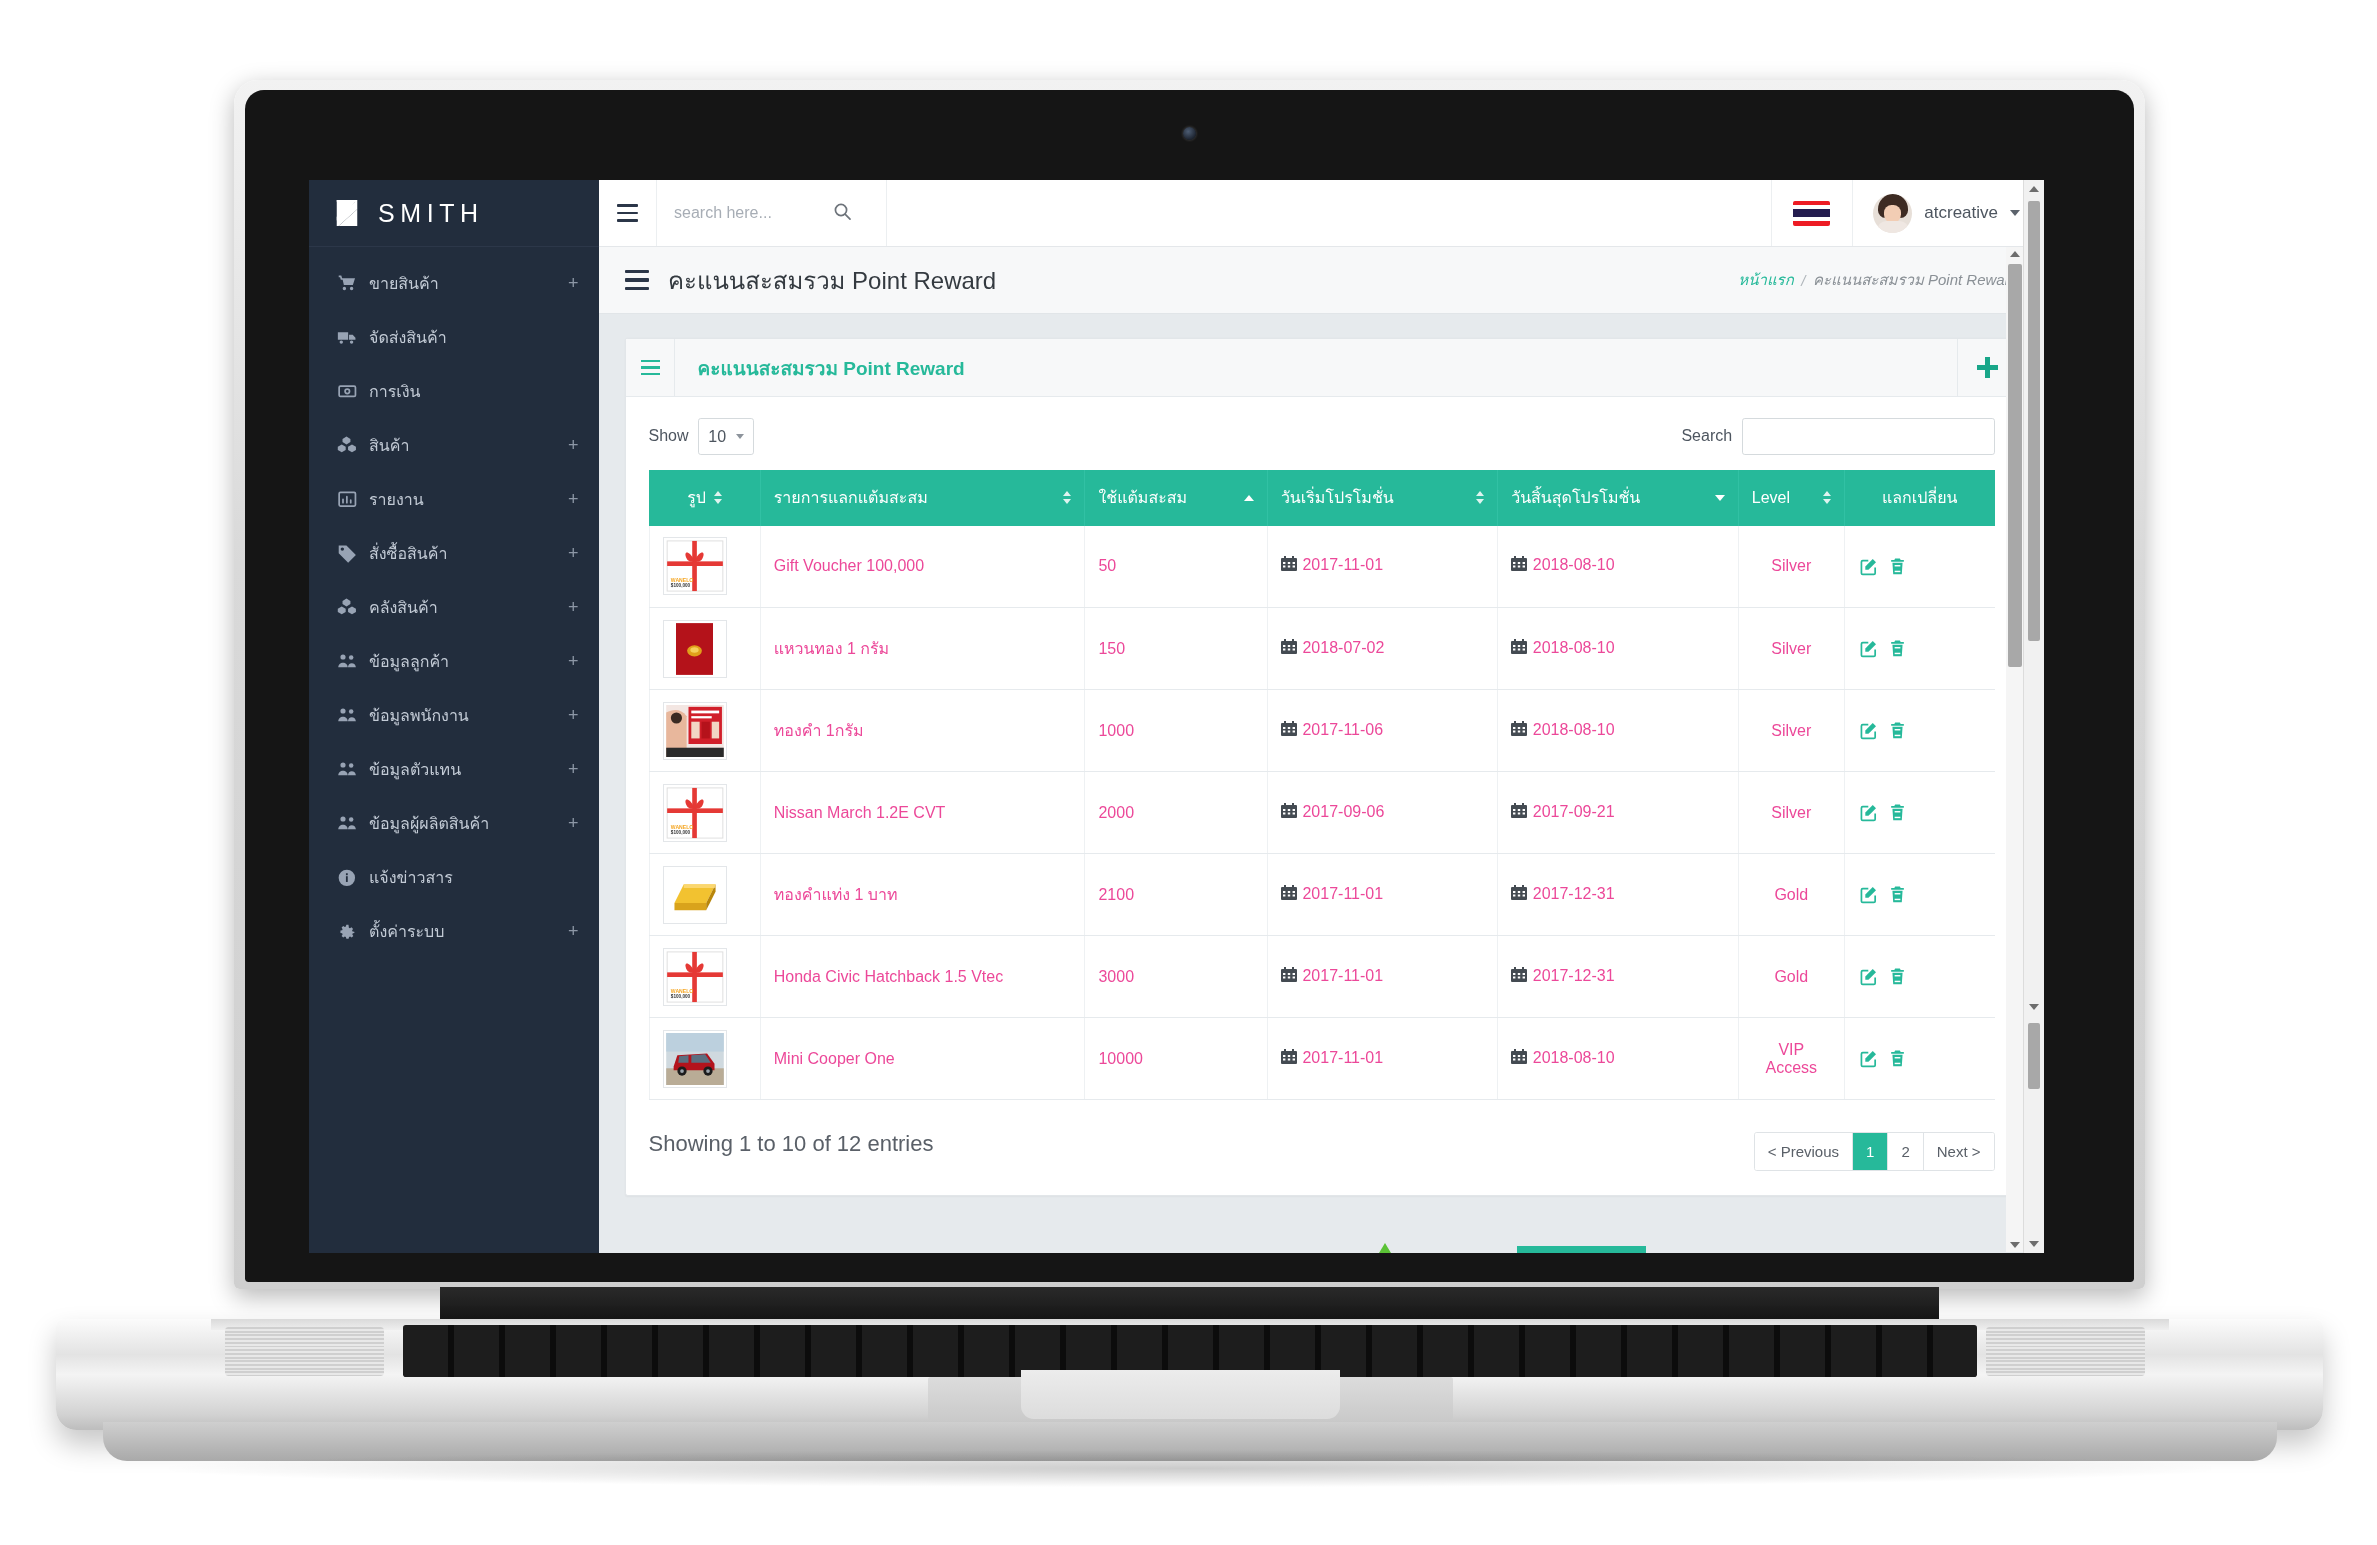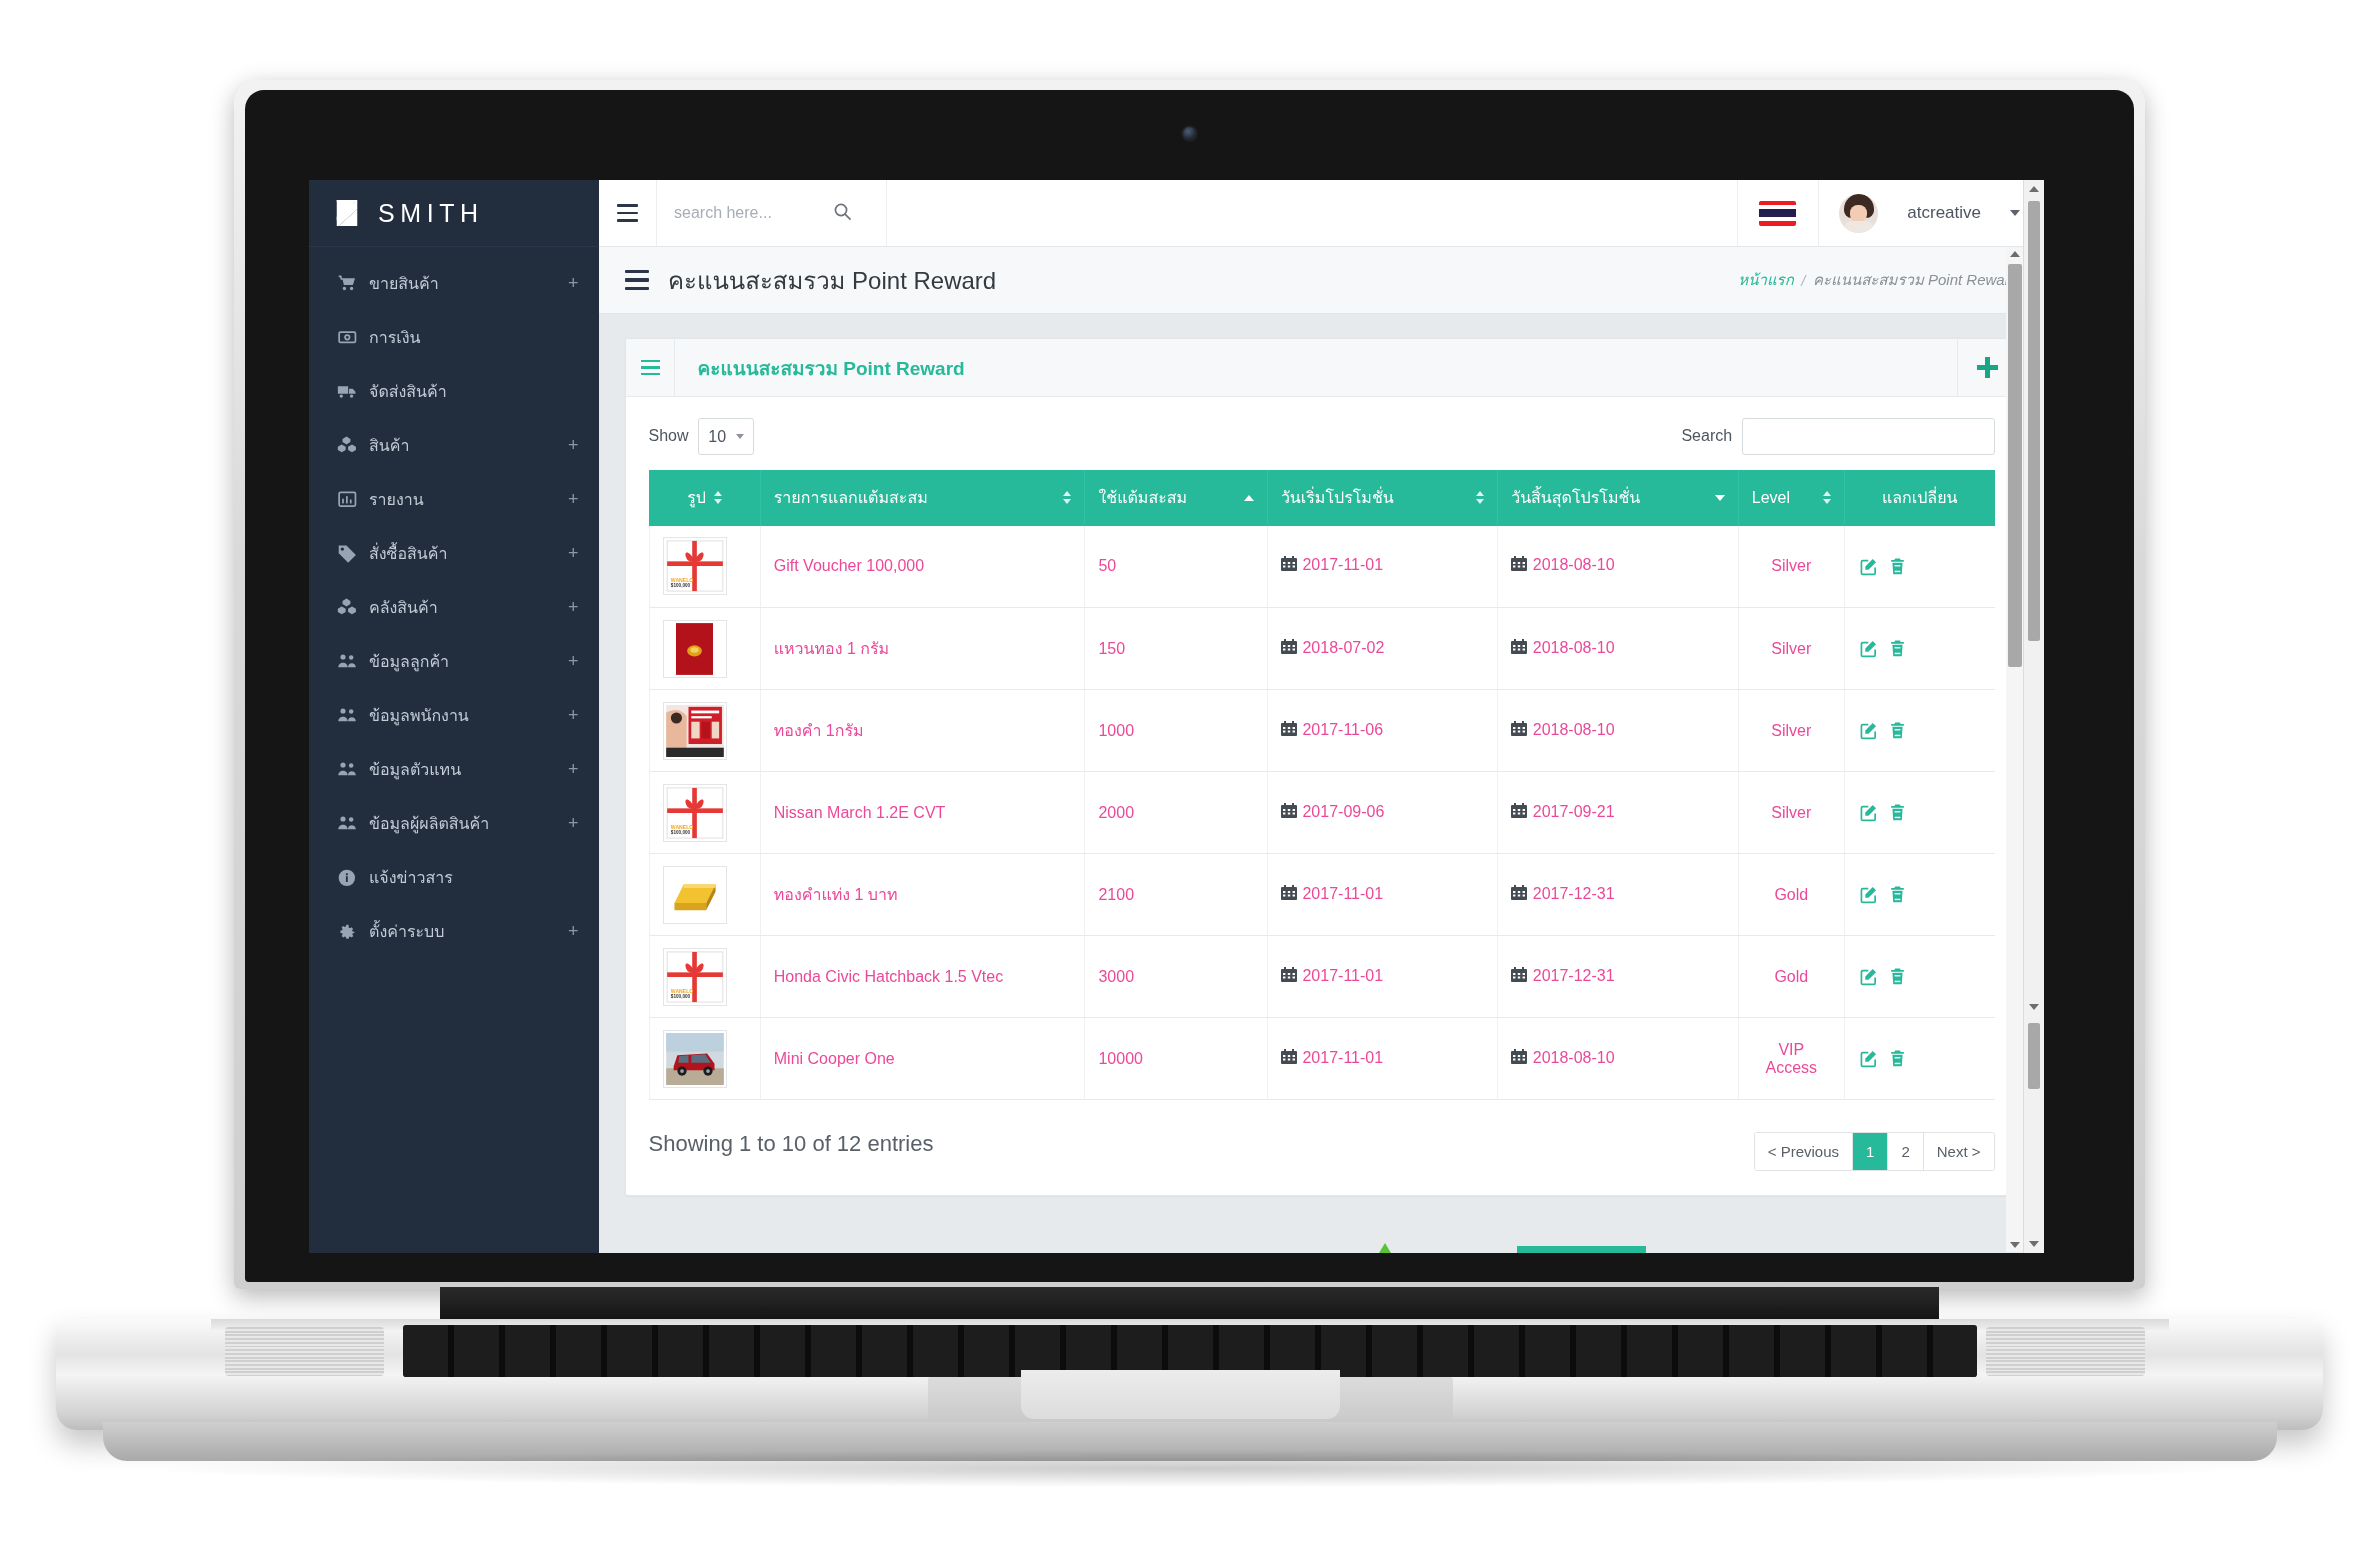--- a/index.html
+++ b/index.html
@@ -126,21 +126,21 @@
   }
   .tb-search input::placeholder { color:#a7adb5; }
   .tb-spacer { flex:1; }
   .tb-flag { width:82px; display:flex; align-items:center; justify-content:center;
              border-left:0.9px solid #eceff1; border-right:0.9px solid #eceff1; cursor:pointer; }
   .flag { width:37px; height:25px; overflow:hidden; border-radius:1.9px; }
   .flag i { display:block; width:100%; }
   .flag .r1,.flag .r5 { height:4.7px; background:#ED1C24; }
   .flag .r2,.flag .r4 { height:3.7px; background:#ffffff; }
   .flag .r3 { height:8.4px; background:#241D4F; }
-  .tb-user { display:flex; align-items:center; gap:29px; padding:0 24px 0 20.6px; cursor:pointer; }
+  .tb-user { display:flex; align-items:center; gap:12px; padding:0 24px 0 20.6px; cursor:pointer; }
   .avatar { width:39px; height:39px; border-radius:50%; overflow:hidden; position:relative;
             background:#e7dfd8; }
   .avatar .hair { position:absolute; left:4.7px; top:0; width:30px; height:24px;
                   background:#3d2b23; border-radius:15px 15px 7.5px 7.5px; }
   .avatar .face { position:absolute; left:11.2px; top:11.2px; width:17px; height:18px;
                   background:#f2cdb4; border-radius:8.4px 8.4px 9.4px 9.4px; }
   .avatar .body { position:absolute; left:3.7px; top:27px; width:32px; height:15px;
                   background:#efe7e2; border-radius:9.4px 9.4px 0 0; }
   .username { font-size:17px; color:#4d555f; }
   .caret-dn { width:0;height:0;border-left:5.6px solid transparent;border-right:5.6px solid transparent;
@@ -290,36 +290,36 @@
               <svg width="20.6" height="20.6" viewBox="0 0 24 24" fill="currentColor">
                 <path d="M2 3h3l1 3h15l-2.5 8H8L6.6 8H4.4L3.6 5H2zM8.6 16a2 2 0 1 0 0 4 2 2 0 0 0 0-4zm8.4 0a2 2 0 1 0 0 4 2 2 0 0 0 0-4z"></path>
               </svg>
             </span>
             <span class="nav-label">ขายสินค้า</span>
             <span class="nav-plus">+</span>
           </div>
 
           <div class="nav-item">
             <span class="nav-ico">
+              <svg width="20.6" height="20.6" viewBox="0 0 24 24" fill="currentColor">
+                <path d="M1 6h12v9H1zM14 9h4.3l3.2 3.4V15H14zM5 15.6a2 2 0 1 0 0 4 2 2 0 0 0 0-4zm12 0a2 2 0 1 0 0 4 2 2 0 0 0 0-4z"></path>
+              </svg>
+            </span>
+            <span class="nav-label">จัดส่งสินค้า</span>
+            <span class="nav-plus"></span>
+          </div>
+
+          <div class="nav-item">
+            <span class="nav-ico">
               <svg width="20.6" height="20.6" viewBox="0 0 24 24" fill="none" stroke="currentColor" stroke-width="2">
                 <rect x="2.5" y="6" width="19" height="12" rx="1.5"></rect>
                 <circle cx="12" cy="12" r="2.6"></circle>
               </svg>
             </span>
             <span class="nav-label">การเงิน</span>
-            <span class="nav-plus"></span>
-          </div>
-
-          <div class="nav-item">
-            <span class="nav-ico">
-              <svg width="20.6" height="20.6" viewBox="0 0 24 24" fill="currentColor">
-                <path d="M1 6h12v9H1zM14 9h4.3l3.2 3.4V15H14zM5 15.6a2 2 0 1 0 0 4 2 2 0 0 0 0-4zm12 0a2 2 0 1 0 0 4 2 2 0 0 0 0-4z"></path>
-              </svg>
-            </span>
-            <span class="nav-label">จัดส่งสินค้า</span>
             <span class="nav-plus"></span>
           </div>
 
           <div class="nav-item">
             <span class="nav-ico">
               <svg width="20.6" height="20.6" viewBox="0 0 24 24" fill="currentColor">
                 <path d="M11 2 16 5v4l-5 3-5-3V5zM5 12l5 3v4l-5 3-5-3v-4zM18 12l5 3v4l-5 3-5-3v-4z" transform="scale(.92) translate(1,0)"></path>
               </svg>
             </span>
             <span class="nav-label">สินค้า</span>

